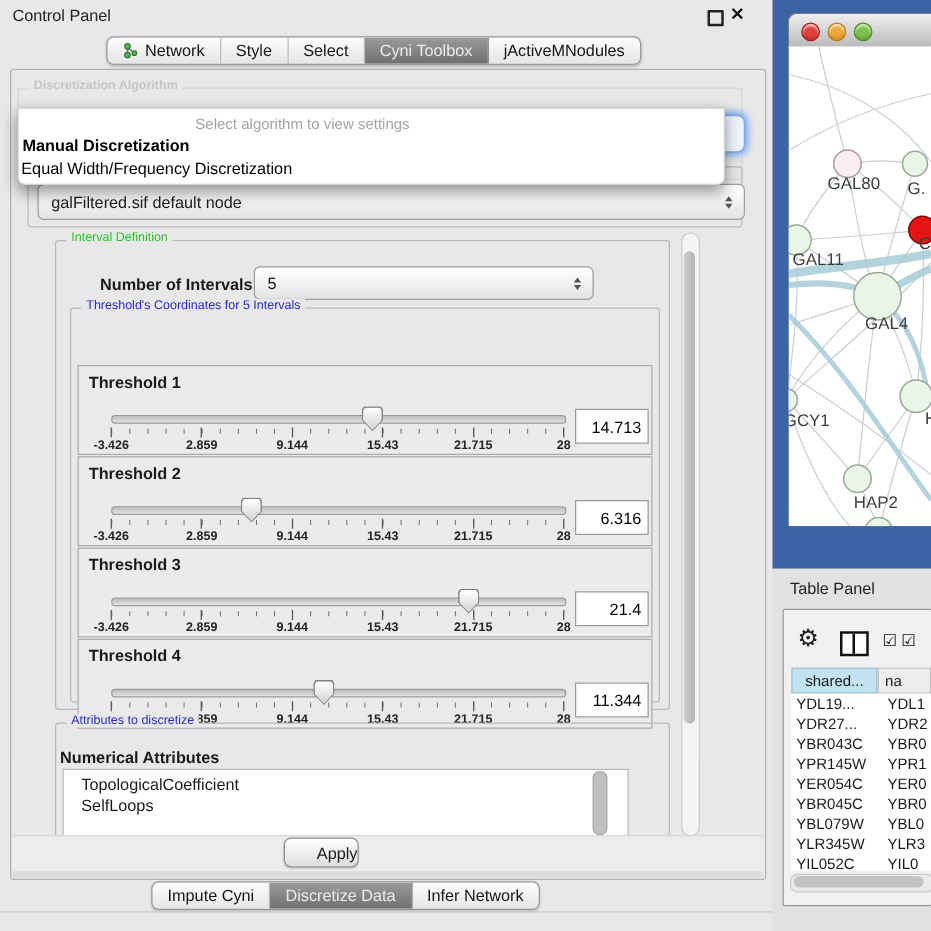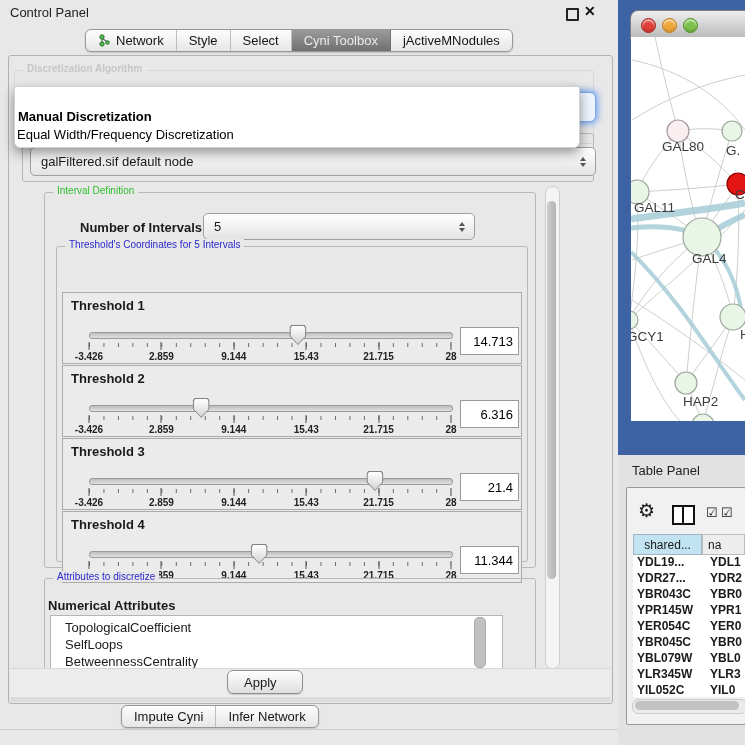--- a/index.html
+++ b/index.html
@@ -100,21 +100,21 @@
   #attr-list{left:50px;top:615px;width:437px;height:53px;background:#fff;border:1px solid #b5b5b5;
              overflow:hidden;font-size:13px;line-height:17px;padding-left:14px;padding-top:3px;}
   #attr-sb{position:absolute;left:474px;top:617px;width:10px;height:49px;background:#c0c0c0;
            border-radius:5px;border:1px solid #a8a8a8;}
 
   
   #footer{left:10px;top:668px;width:600px;height:33px;background:#ececec;border-top:1px solid #d8d8d8;}
   #footer .strip{position:absolute;left:0;bottom:0;width:100%;height:5px;background:#dcdcdc;}
   #apply-btn{left:227px;top:670px;width:58px;height:22px;border:1px solid #8f8f8f;border-radius:6px;
              background:linear-gradient(#ffffff,#dedede);font-size:13px;display:flex;
-             align-items:center;justify-content:flex-start;box-shadow:0 1px 1px rgba(0,0,0,.15);padding-left:16px;}
+             align-items:center;justify-content:flex-end;box-shadow:0 1px 1px rgba(0,0,0,.15);}
 
   
   #net-frame{left:618px;top:0;width:127px;height:455px;background:#3d63a5;}
   #net-title{left:630px;top:10px;width:115px;height:27px;border:1px solid #7c7c7c;border-right:none;
              border-radius:8px 0 0 0;background:linear-gradient(#efefef,#b9b9b9);}
   .light{position:absolute;top:7px;width:13px;height:13px;border-radius:50%;
          box-shadow:inset 0 2px 2px rgba(255,255,255,.65), inset 0 -2px 2px rgba(0,0,0,.15);}
   .lr{left:10px;background:#e0403a;border:1px solid #a8221e;}
   .ly{left:31px;background:#f0a83a;border:1px solid #bd7a14;}
   .lg{left:52px;background:#7cc14c;border:1px solid #4f8f22;}
@@ -131,21 +131,21 @@
   .chk-ic{top:505px;font-size:13px;color:#111;}
   #chk1{left:706px;} #chk2{left:721px;}
 
   #tp-head{left:633px;top:534px;width:112px;height:21px;display:flex;overflow:hidden;}
   .hc{box-sizing:border-box;border:1px solid #9fb6c2;font-size:12px;display:flex;
       align-items:center;overflow:hidden;white-space:nowrap;}
   .hc1{width:73px;background:#c2e3f2;justify-content:center;}
   .hc2{width:45px;background:#ededed;border-color:#bdbdbd;padding-left:5px;}
   #tp-rows{left:633px;top:555px;width:112px;height:142px;background:#fff;overflow:hidden;
            font-size:12px;}
-  .tr{display:flex;height:16px;align-items:flex-start;font-weight:bold;}
+  .tr{display:flex;height:16px;align-items:center;}
   .c1{width:69px;padding-left:4px;overflow:hidden;white-space:nowrap;}
   .c2{width:35px;padding-left:4px;overflow:hidden;white-space:nowrap;}
   #tp-hsb{left:632px;top:699px;width:113px;height:13px;background:#ebebeb;border:1px solid #cbcbcb;
           border-radius:6px;}
   #tp-hsb .thumb{position:absolute;left:2px;top:1px;width:104px;height:9px;background:#c2c2c2;
           border-radius:5px;}
 
   svg text{font-family:"Liberation Sans",sans-serif;}
 </style>
 </head>
@@ -180,20 +180,21 @@
 </div>
 
 <div class="abs outer-panel"></div>
 
 <div class="abs grp" id="grp-algo">
   <span class="grp-legend legend-faded">Discretization Algorithm</span>
 </div>
 <div class="abs" id="combo-frag"></div>
 
 <div class="abs" id="popup">
+  <div class="pop-hint">Select algorithm to view settings</div>
   <div class="pop-it1">Manual Discretization</div>
   <div class="pop-it2">Equal Width/Frequency Discretization</div>
 </div>
 
 <div class="abs grp" id="grp-table">
   <span class="grp-legend legend-plain">Table Data</span>
 </div>
 <div class="abs combo" id="combo-table">
   <span>galFiltered.sif default node</span>
   <span class="spin">
@@ -313,38 +314,40 @@
   <input class="val-box" value="11.344" style="">
 </div>
 
 <div class="abs grp" id="grp-attr">
   <span class="grp-legend legend-blue">Attributes to discretize</span>
 </div>
 <div class="abs" id="attr-label">Numerical Attributes</div>
 <div class="abs" id="attr-list">
   <div>TopologicalCoefficient</div>
   <div>SelfLoops</div>
-  <div>BetweennessCentrality</div>
 </div>
 <div id="attr-sb"></div>
 
 <div class="abs vscroll">
     <div class="thumb"></div>
   </div>
 
 <div class="abs" id="footer">
     <div class="strip"></div>
   </div>
 <div class="abs" id="apply-btn">
     <span>Apply</span>
   </div>
 
 <div class="abs seg-bar" id="bottom-tabs">
   <div class="seg">
       <span>Impute Cyni</span>
+    </div>
+  <div class="seg sel">
+      <span>Discretize Data</span>
     </div>
   <div class="seg">
       <span>Infer Network</span>
     </div>
 </div>
 <div class="abs divider-bottom"></div>
 
 <div class="abs" id="net-frame"></div>
 <div class="abs" id="net-title">
   <div class="light lr"></div>

